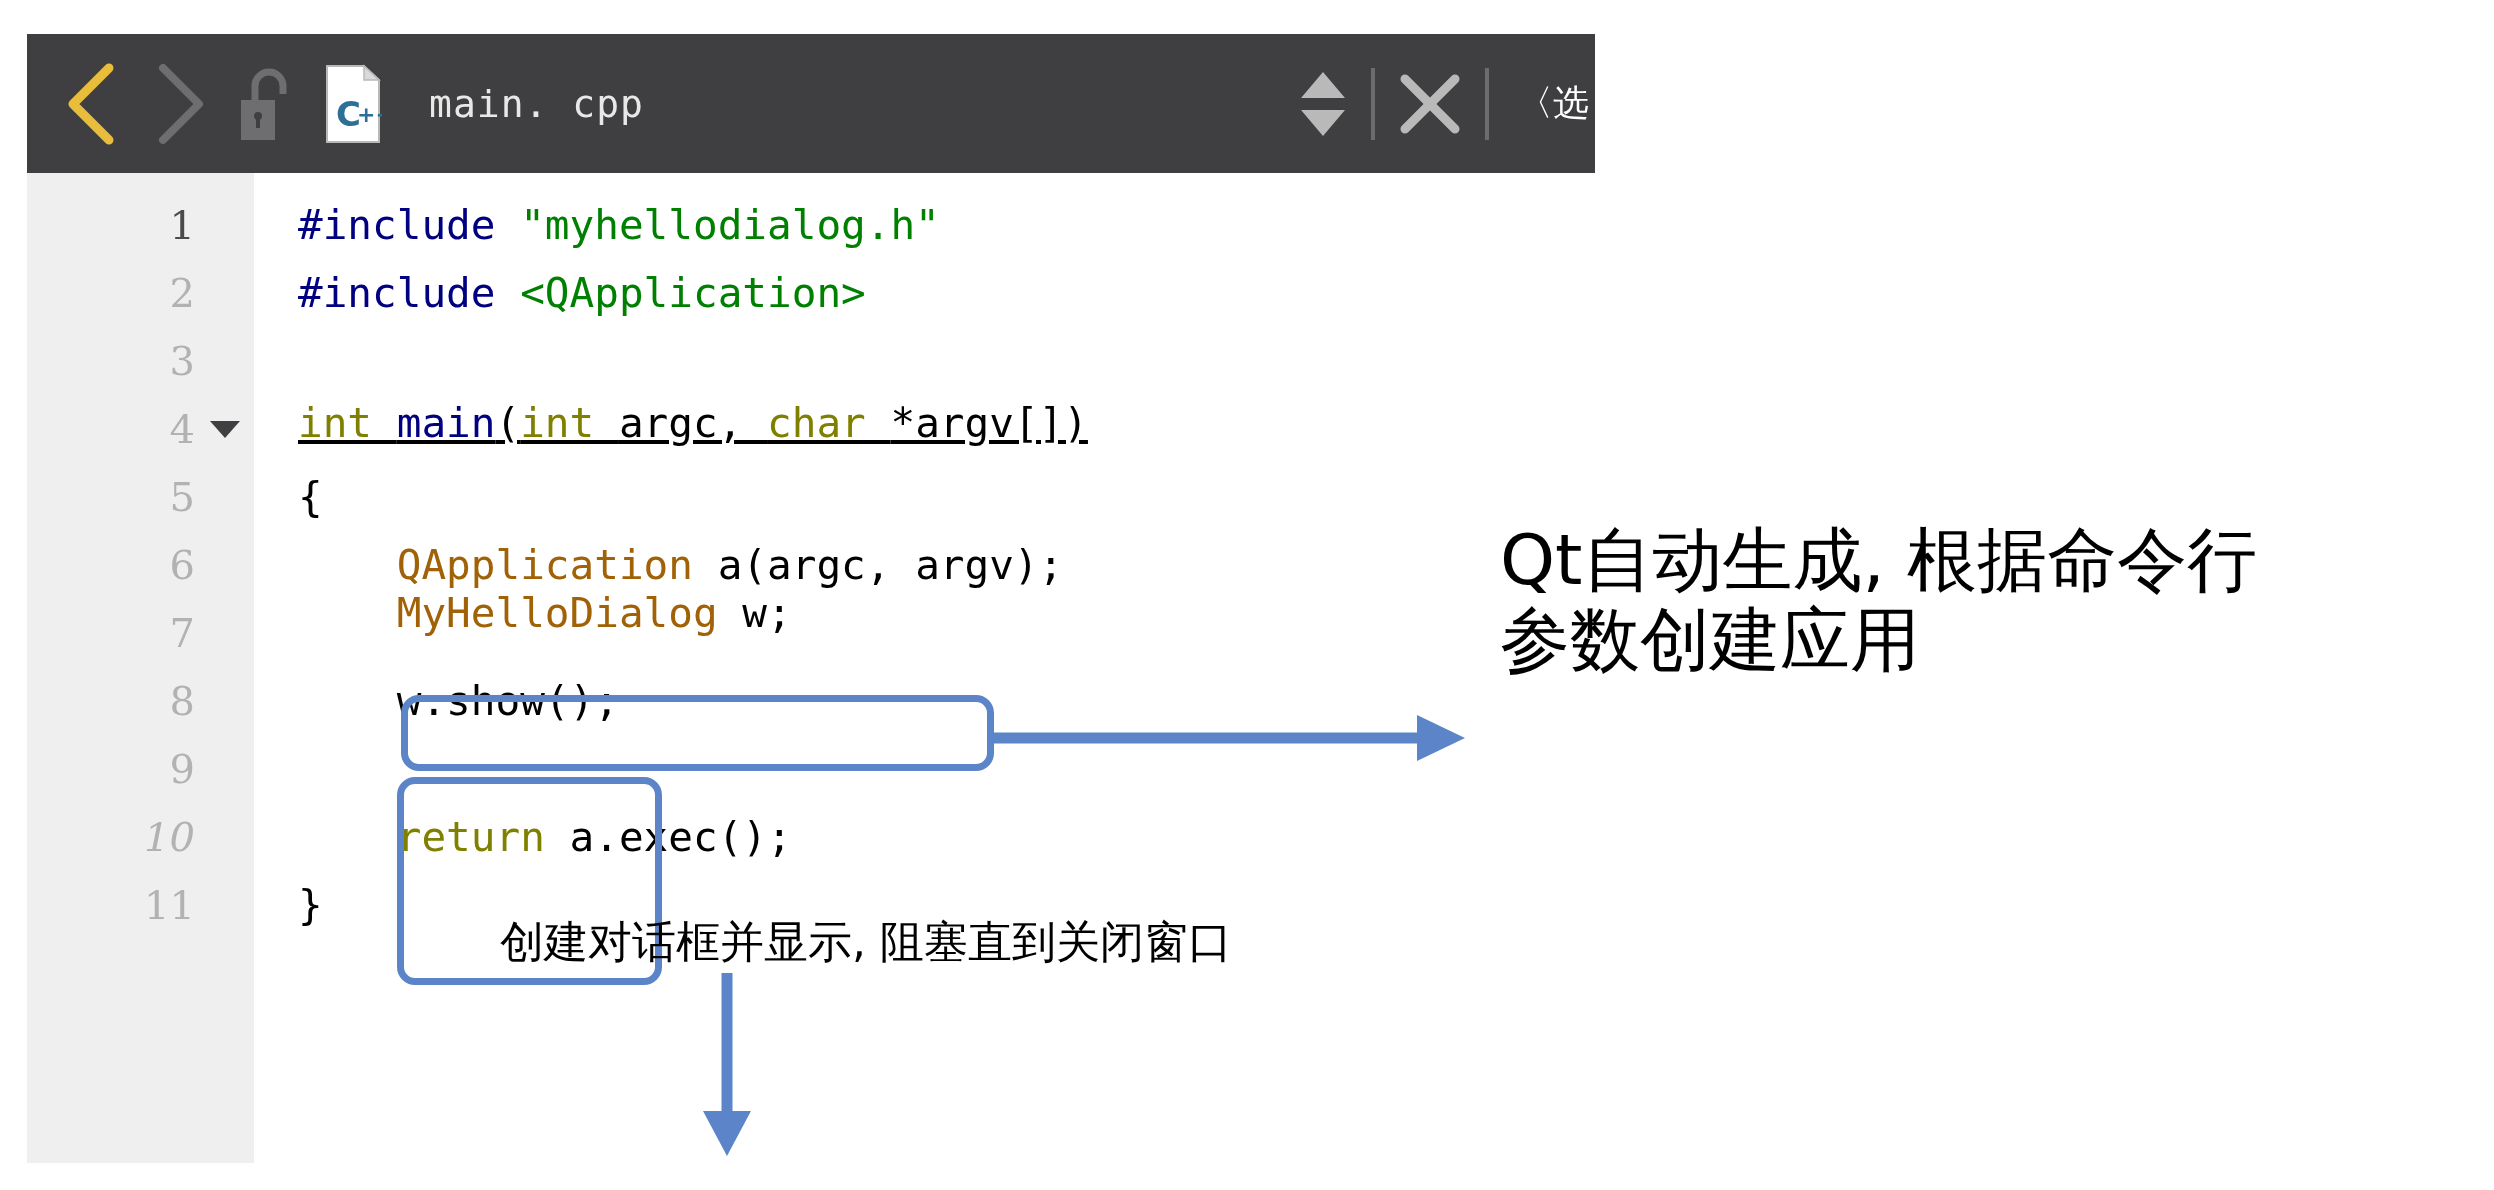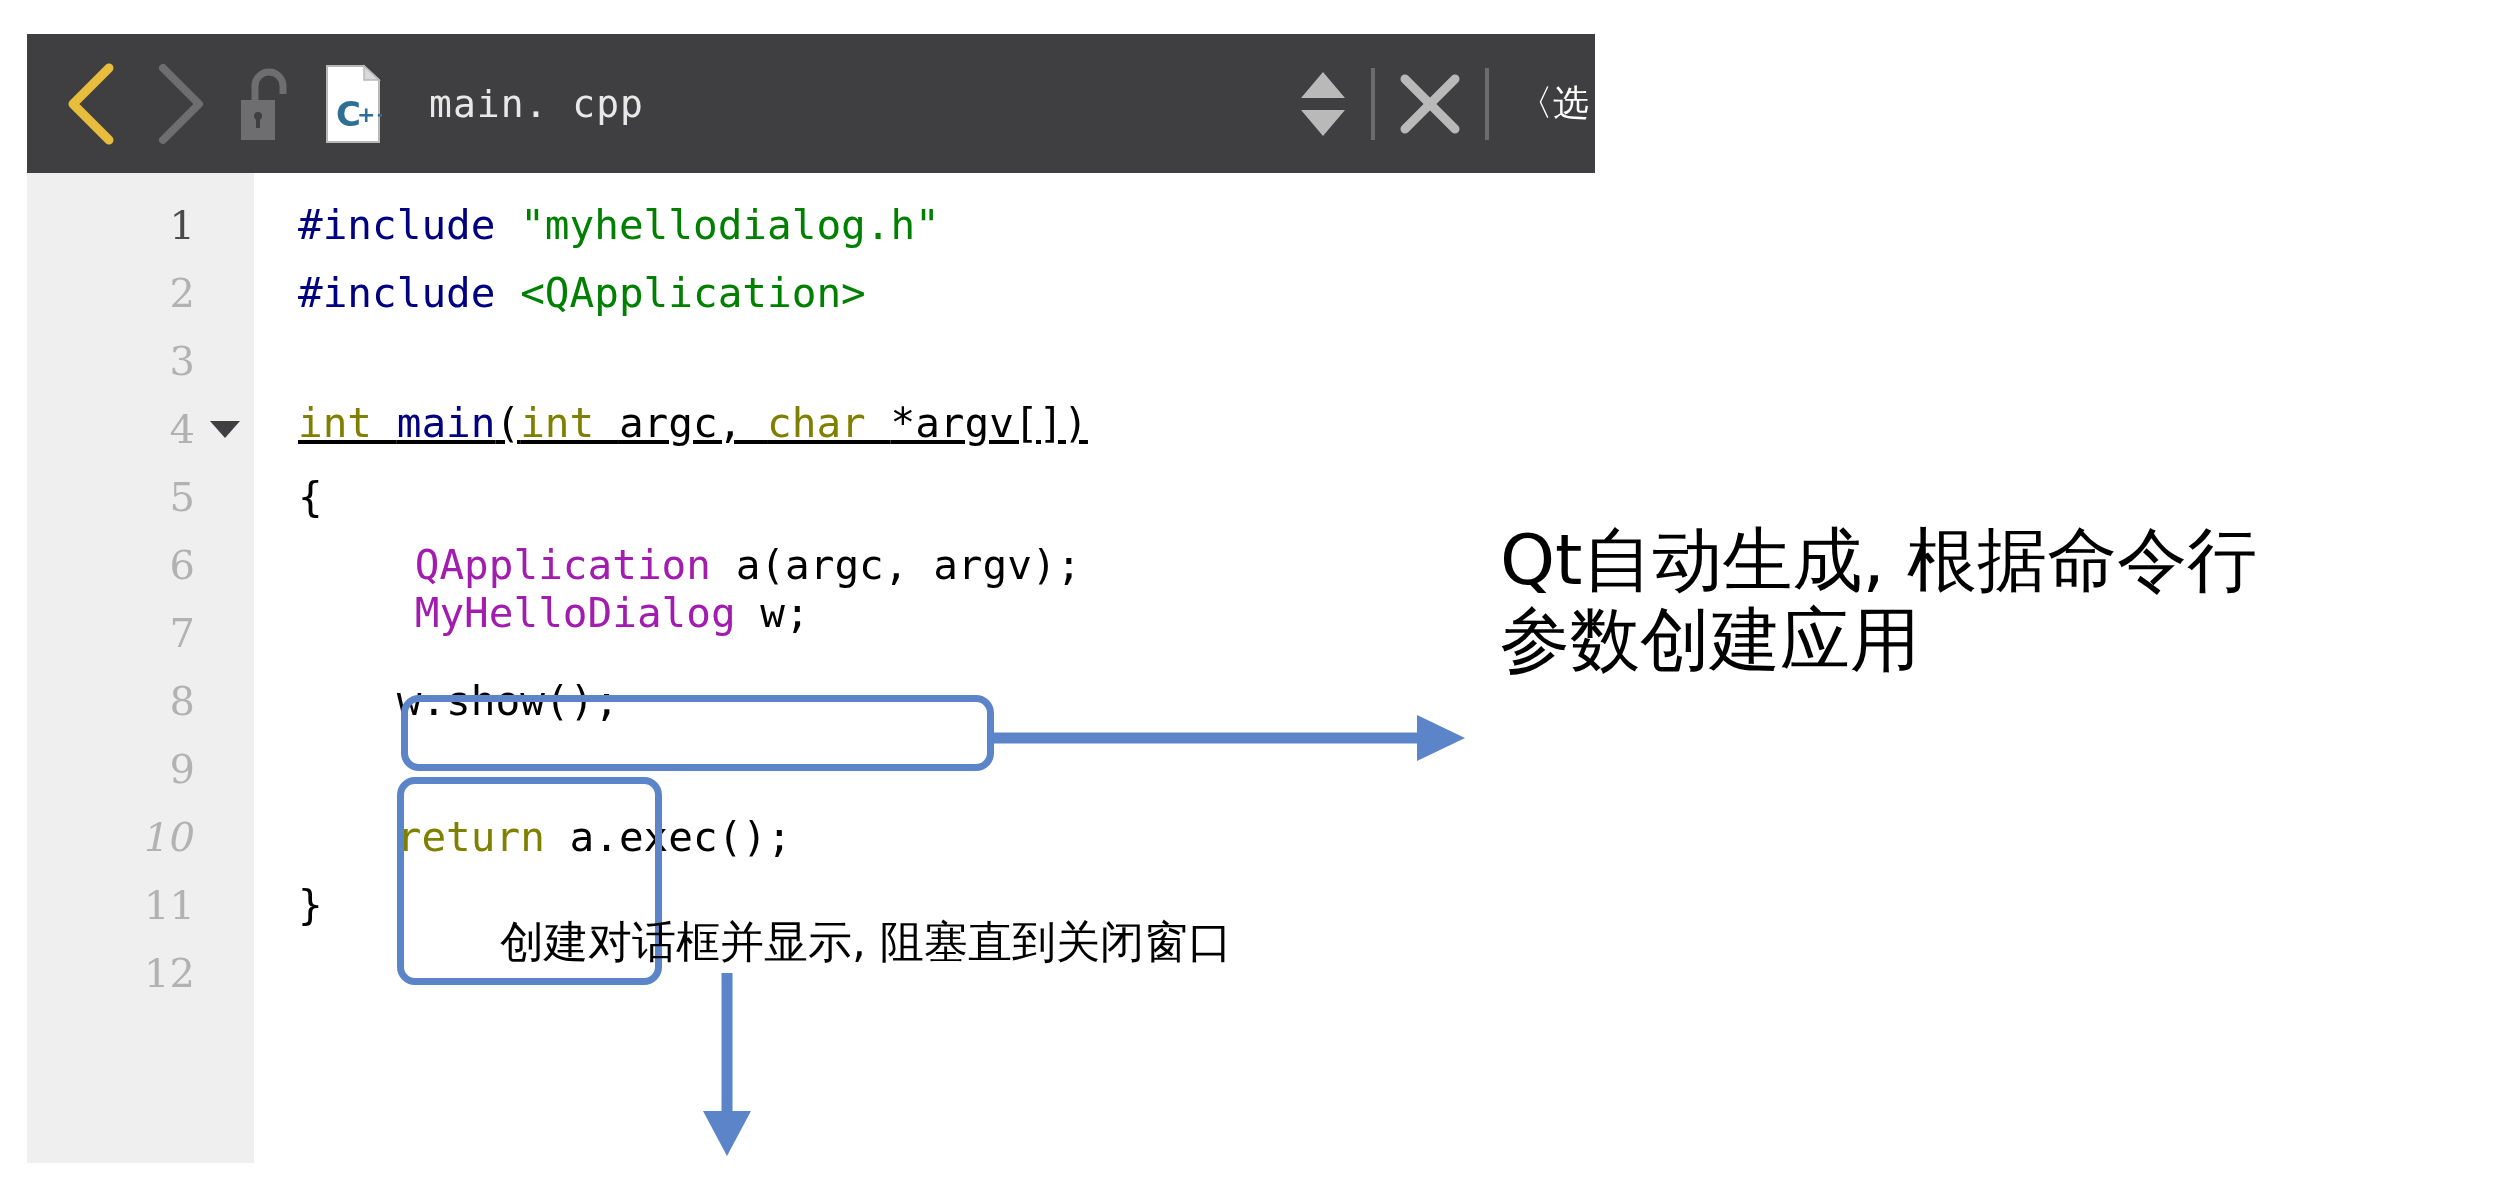--- a/index.html
+++ b/index.html
@@ -139,21 +139,21 @@
     white-space: pre;
     font-family: "DejaVu Sans Mono", "Liberation Mono", monospace;
     font-size: 41px;
     color: #000000;
     padding-left: 44px;
   }
   .tok-pre   { color: #000080; }   
   .tok-str   { color: #008000; }   
   .tok-kw    { color: #808000; }   
   .tok-fn    { color: #000080; }   
-  .tok-type  { color: #a21caf; margin-left: 18px; }   
+  .tok-type  { color: #a16207; }   
   .tok-plain { color: #000000; }
 
   
   .anno-box {
     position: absolute;
     border: 7px solid #5b85c8;
     border-radius: 18px;
     box-sizing: border-box;
     pointer-events: none;
   }
@@ -303,24 +303,20 @@
           <span class="fold-marker"></span>
         </div>
         <div class="gutter-row" style="top: 630px; font-style: italic;">
           <span class="gutter-num">10</span>
           <span class="fold-marker"></span>
         </div>
         <div class="gutter-row" style="top: 698px;">
           <span class="gutter-num">11</span>
           <span class="fold-marker"></span>
         </div>
-        <div class="gutter-row" style="top: 766px;">
-          <span class="gutter-num">12</span>
-          <span class="fold-marker"></span>
-        </div>
       </div>
     <div id="code-lines">
         <div class="code-row" style="top: 18px;"><span class="tok-pre">#include </span><span class="tok-str">"myhellodialog.h"</span></div>
         <div class="code-row" style="top: 86px;"><span class="tok-pre">#include </span><span class="tok-str">&lt;QApplication&gt;</span></div>
         <div class="code-row" style="top: 154px;"></div>
         <div class="code-row" style="top: 216px; text-decoration: underline;"><span class="tok-kw">int </span><span class="tok-fn">main</span><span class="tok-plain">(</span><span class="tok-kw">int </span><span class="tok-plain">argc, </span><span class="tok-kw">char </span><span class="tok-plain">*argv[])</span></div>
         <div class="code-row" style="top: 290px;"><span class="tok-plain">{</span></div>
         <div class="code-row" style="top: 358px;"><span class="tok-plain">    </span><span class="tok-type">QApplication</span><span class="tok-plain"> a(argc, argv);</span></div>
         <div class="code-row" style="top: 406px;"><span class="tok-plain">    </span><span class="tok-type">MyHelloDialog</span><span class="tok-plain"> w;</span></div>
         <div class="code-row" style="top: 494px;"><span class="tok-plain">    w.show();</span></div>

